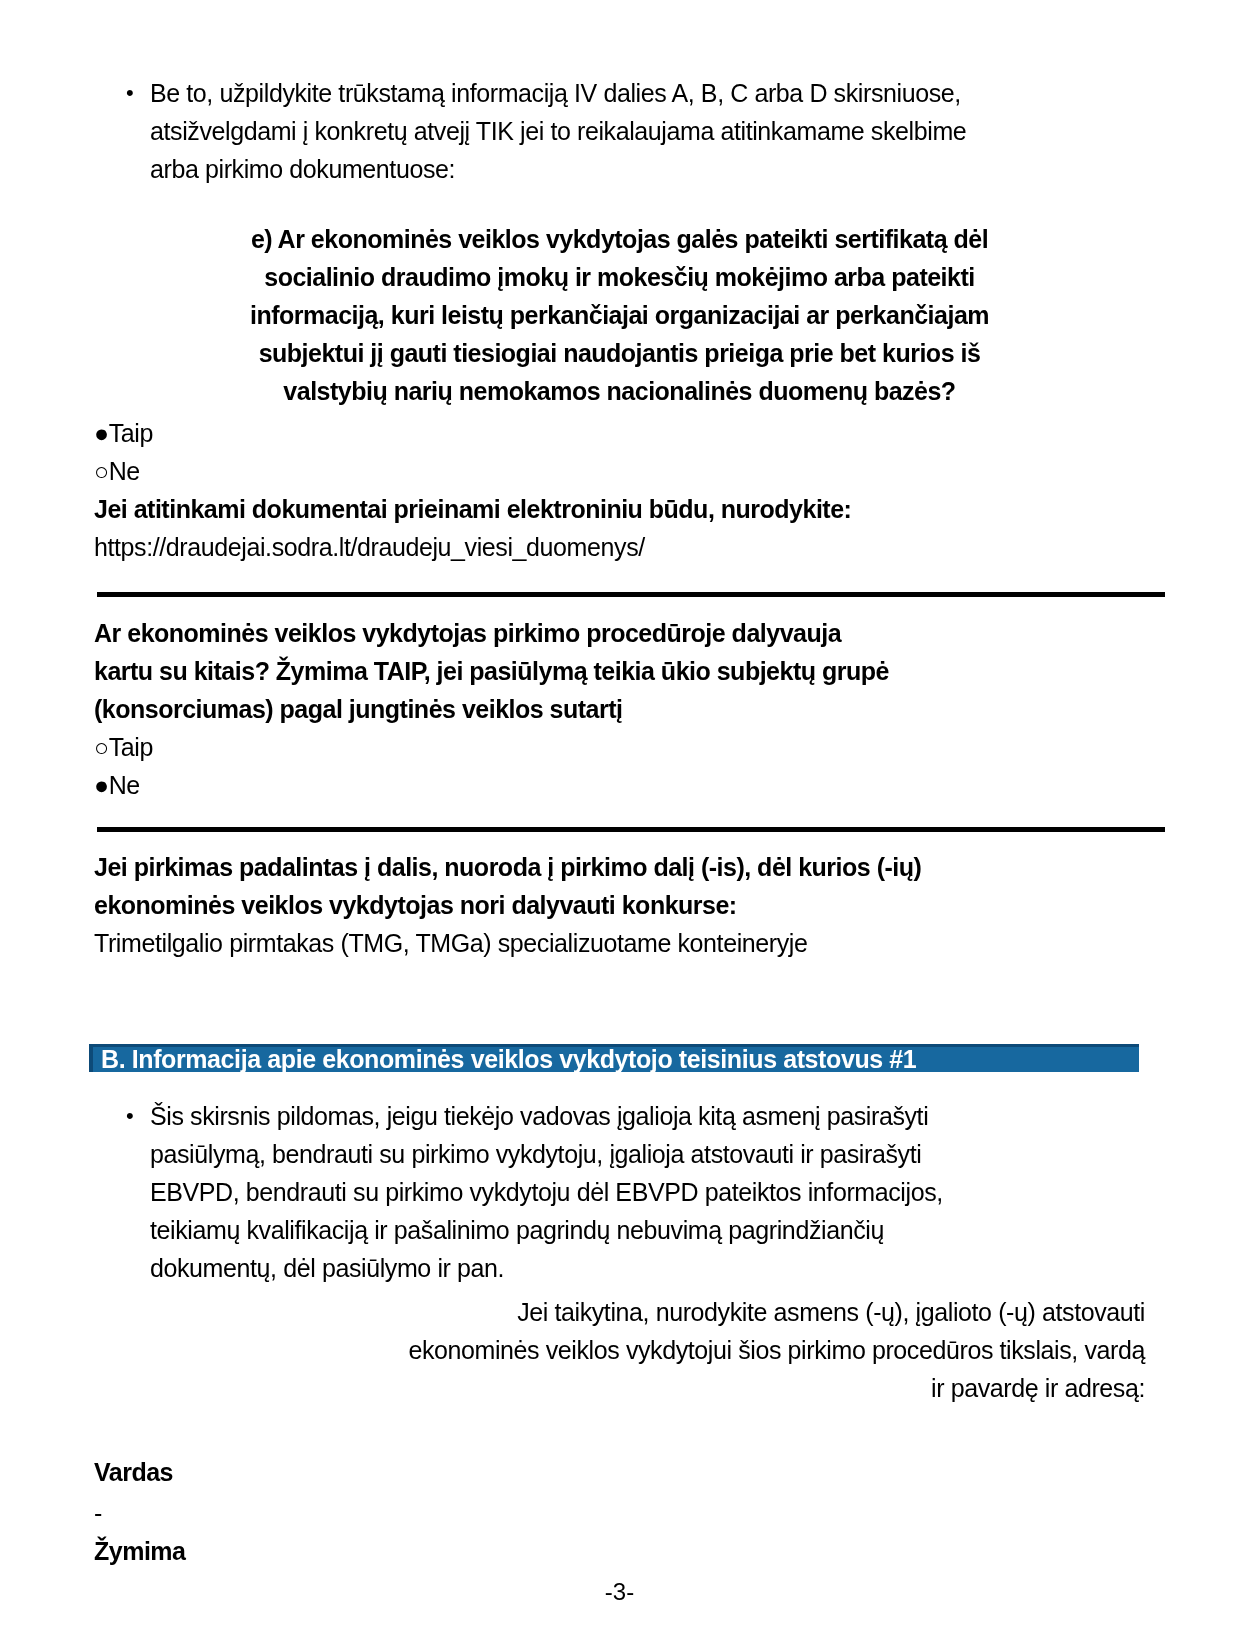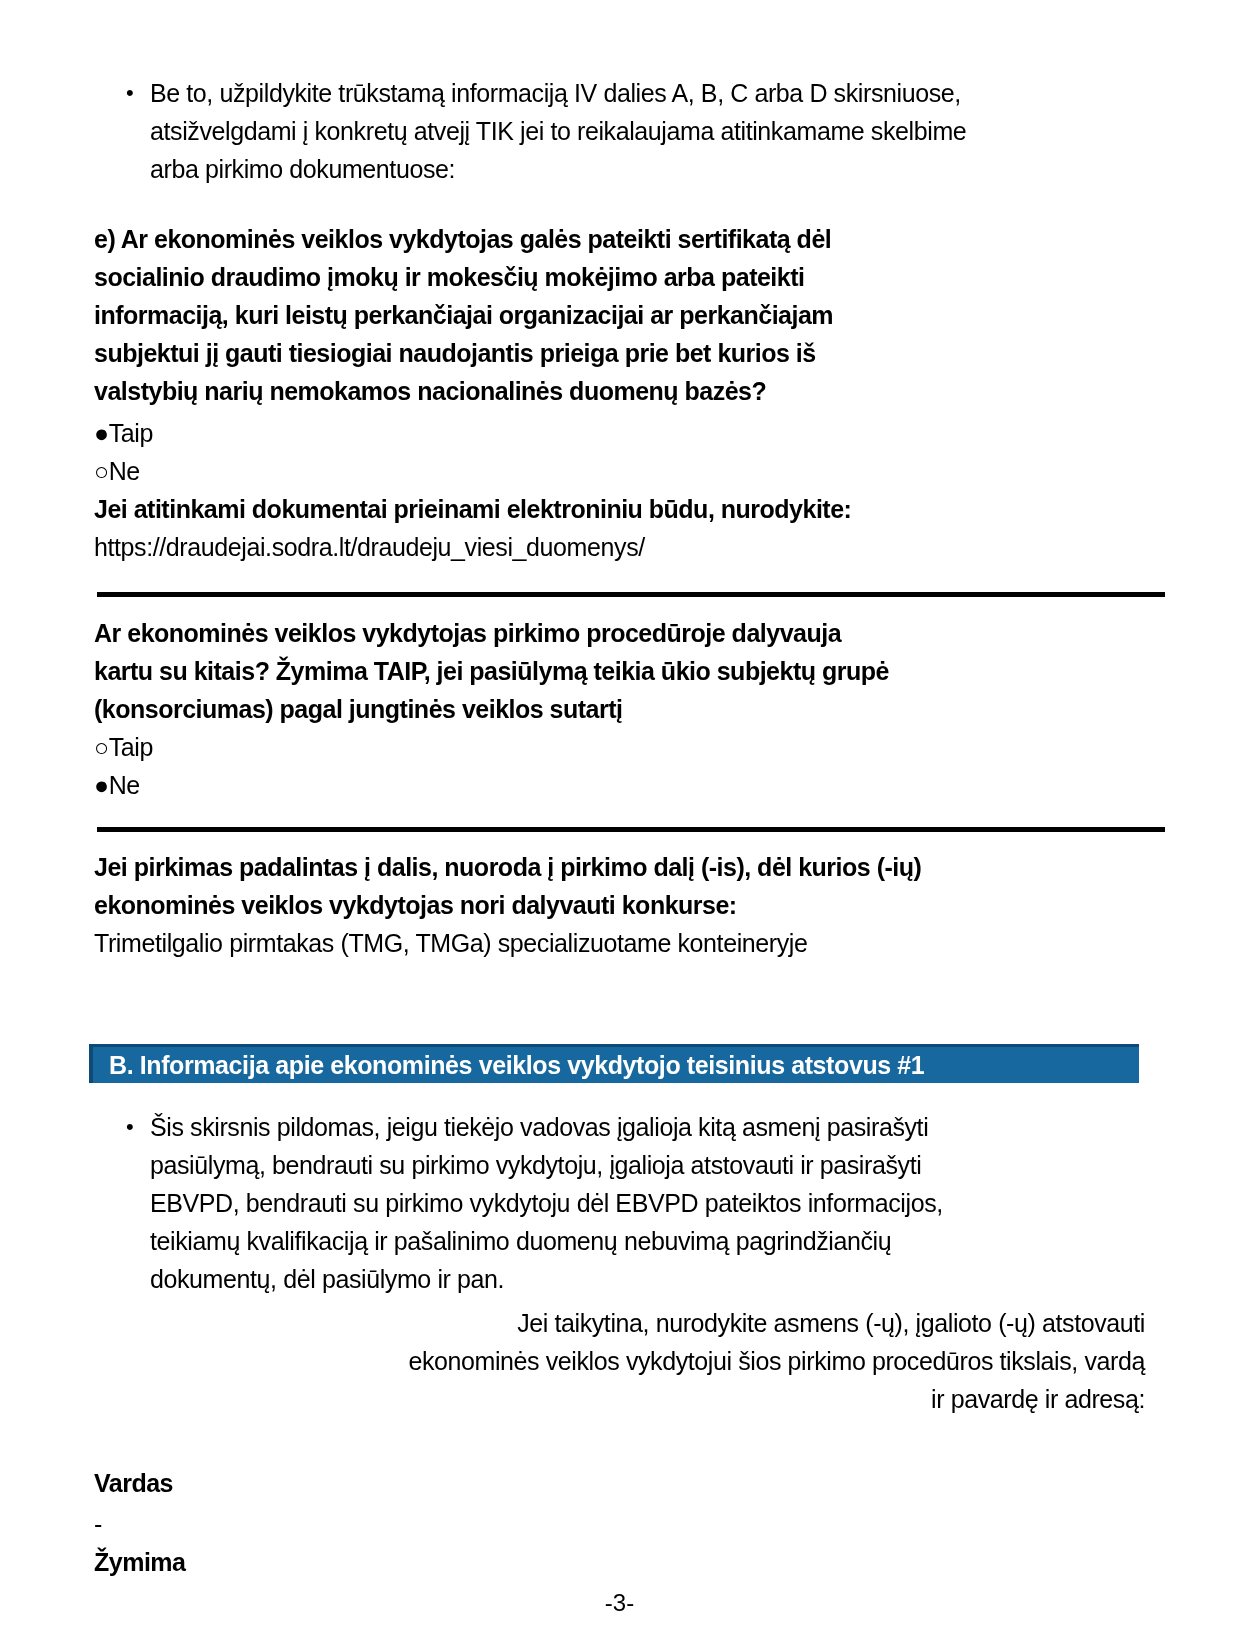--- a/index.html
+++ b/index.html
@@ -14,29 +14,29 @@
   
   .bullet-row{display:flex;}
   .bullet-dot{flex:none;width:24px;padding-left:32px;font-size:22px;line-height:38px;}
   
   .radio-row{display:flex;align-items:center;font-size:25px;line-height:38px;letter-spacing:-0.4px;}
   .radio-glyph{font-size:25px;line-height:38px;}
   
   .rule{height:5px;margin-left:3px;width:1068px;}
   
   .banner{
-    box-sizing:border-box;margin-left:-5px;width:1050px;height:39px;
+    box-sizing:border-box;margin-left:-5px;width:1050px;height:28px;
     border-top:3px solid;border-left:4px solid;
-    padding-left:16px;display:flex;align-items:center;
+    padding-left:8px;display:flex;align-items:center;
     font-size:25px;font-weight:bold;letter-spacing:-0.4px;white-space:nowrap;
   }
   .note{margin-left:133px;}
   .footer{margin-top:3px;text-align:center;font-size:24px;line-height:38px;}
   
-  .mt-qe{margin-top:32px;}
+  .mt-qe{margin-top:32px;text-align:center;}
   .mt-radio1{margin-top:4px;}
   .mt-hr1{margin-top:26px;}
   .mt-qjoint{margin-top:17px;}
   .mt-hr2{margin-top:23px;}
   .mt-qlots{margin-top:16px;}
   .mt-banner{margin-top:82px;}
   .mt-bullet2{margin-top:25px;}
   .mt-note{margin-top:6px;text-align:right;}
   .mt-vardas{margin-top:46px;}
   .mt-dash{margin-top:3px;}
@@ -103,21 +103,21 @@
   <div class="banner mt-banner" id="sectionBanner" style="background: rgb(23, 104, 159); border-color: rgb(13, 74, 120); color: rgb(255, 255, 255);">
     <span>B. Informacija apie ekonominės veiklos vykdytojo teisinius atstovus #1</span>
   </div>
 
   <div class="bullet-row txt mt-bullet2">
     <div class="bullet-dot">•</div>
     <div>
       <div class="line">Šis skirsnis pildomas, jeigu tiekėjo vadovas įgalioja kitą asmenį pasirašyti</div>
       <div class="line">pasiūlymą, bendrauti su pirkimo vykdytoju, įgalioja atstovauti ir pasirašyti</div>
       <div class="line">EBVPD, bendrauti su pirkimo vykdytoju dėl EBVPD pateiktos informacijos,</div>
-      <div class="line">teikiamų kvalifikaciją ir pašalinimo duomenų nebuvimą pagrindžiančių</div>
+      <div class="line">teikiamų kvalifikaciją ir pašalinimo pagrindų nebuvimą pagrindžiančių</div>
       <div class="line">dokumentų, dėl pasiūlymo ir pan.</div>
     </div>
   </div>
 
   <div class="txt note mt-note">
     <div class="line">Jei taikytina, nurodykite asmens (-ų), įgalioto (-ų) atstovauti</div>
     <div class="line">ekonominės veiklos vykdytojui šios pirkimo procedūros tikslais, vardą</div>
     <div class="line">ir pavardę ir adresą:</div>
   </div>
 

